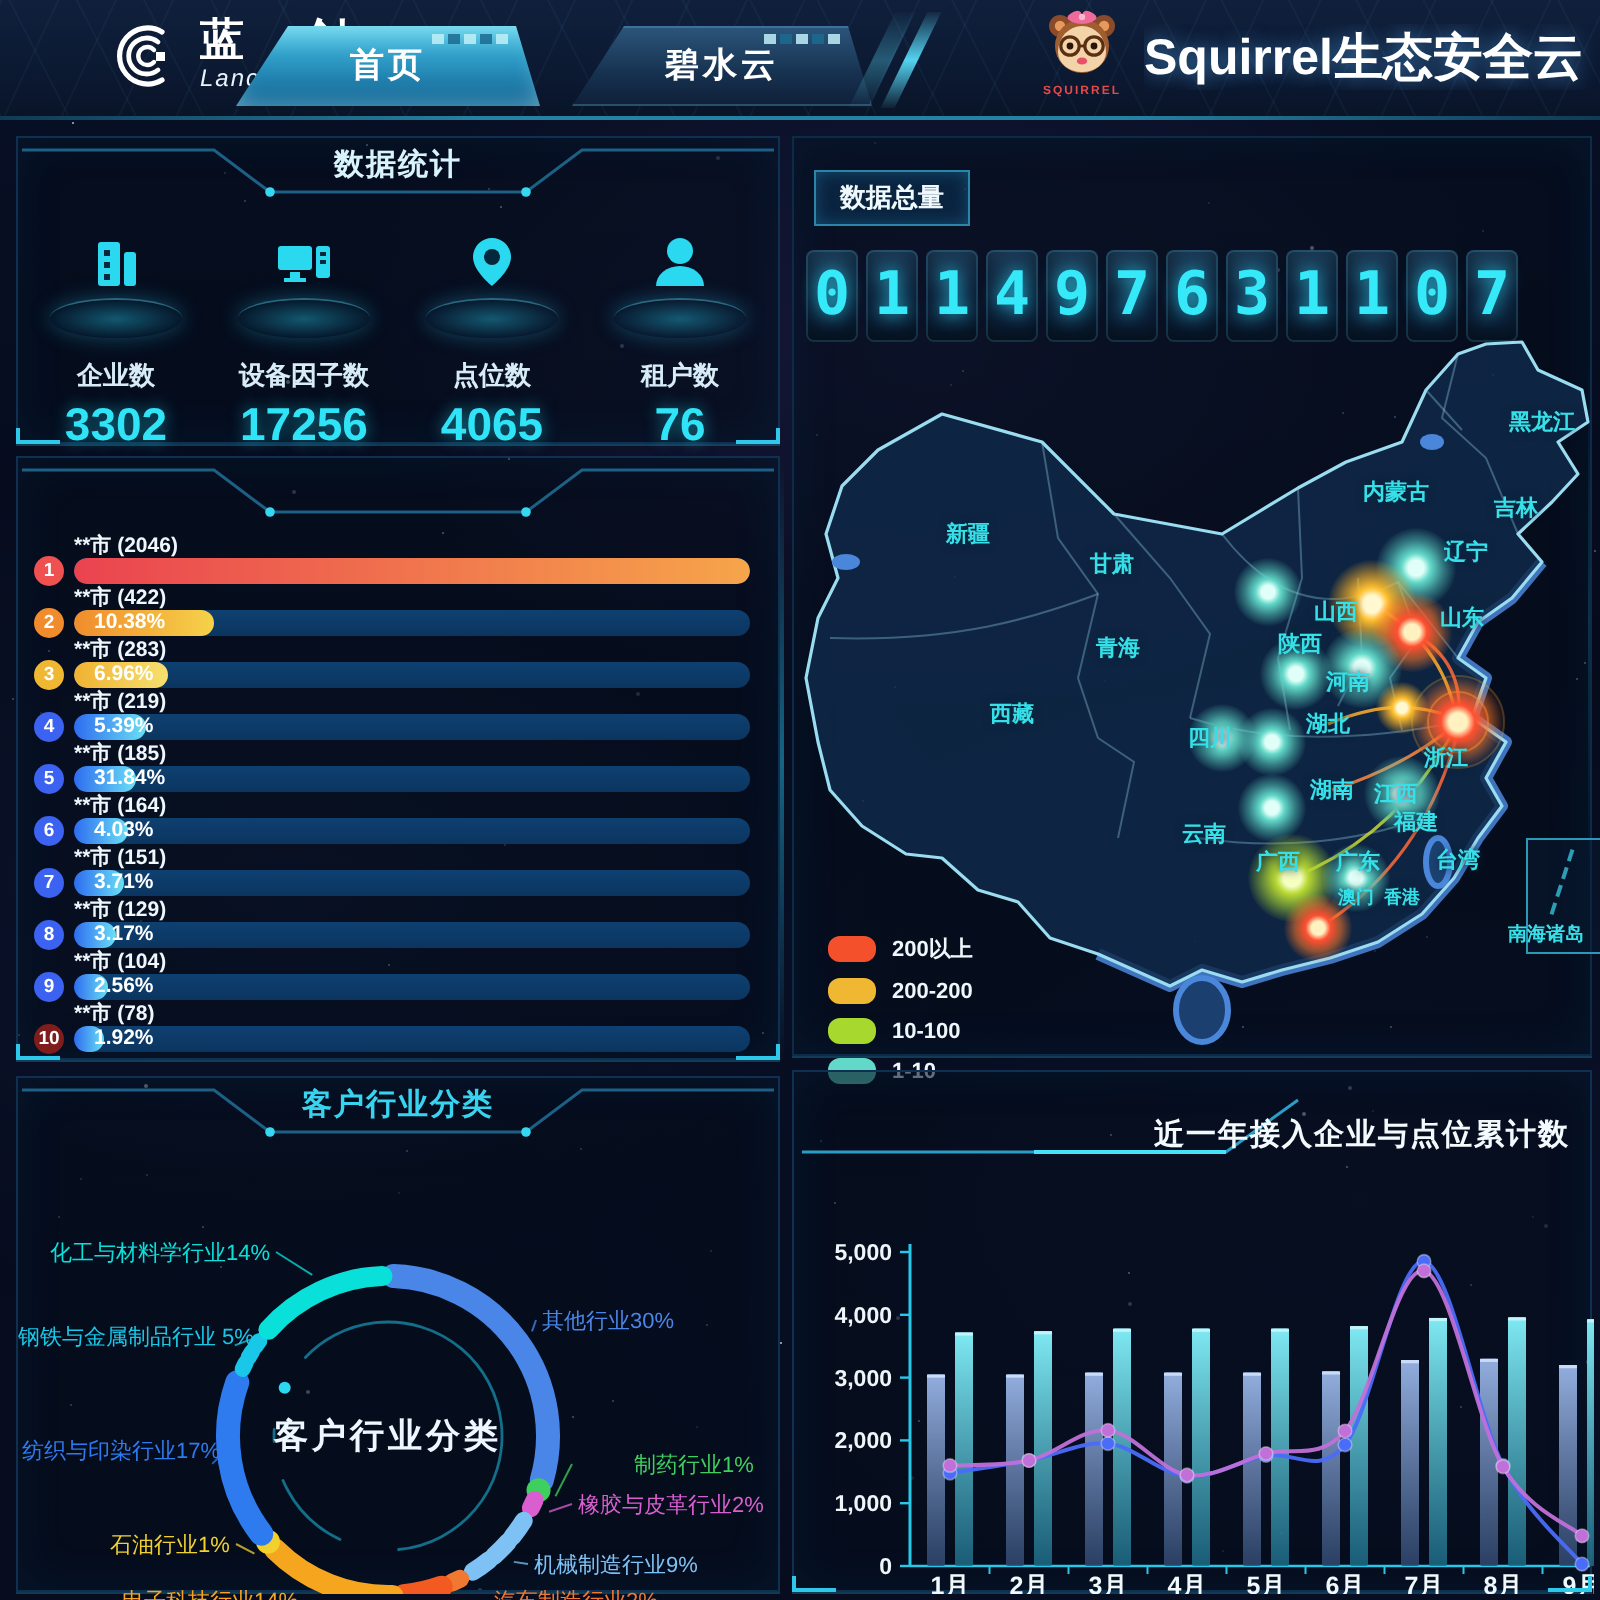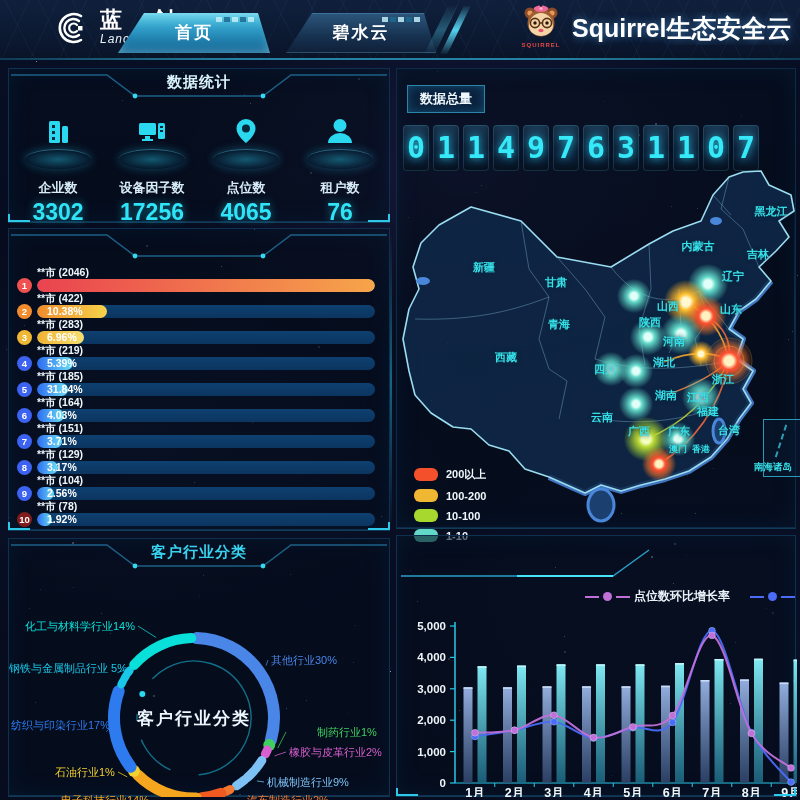--- a/index.html
+++ b/index.html
@@ -609,21 +609,21 @@
         <div class="hp" style="left: 279px; top: 270px; width: 34px; height: 34px; background: radial-gradient(circle, rgb(224, 255, 248) 0px, rgb(224, 255, 248) 14%, rgb(98, 216, 200) 26%, rgba(90, 210, 195, 0.5) 48%, transparent 72%);"></div>
         <div class="hp" style="left: 260px; top: 295px; width: 34px; height: 34px; background: radial-gradient(circle, rgb(255, 242, 192) 0px, rgb(255, 242, 192) 14%, rgb(255, 80, 48) 26%, rgba(255, 120, 40, 0.55) 48%, transparent 72%);"></div>
       </div>
     <div id="map-legend">
         <div class="ml-item">
           <div class="ml-sw" style="background: rgb(244, 80, 44);"></div>
           <div class="ml-lb">200以上</div>
         </div>
         <div class="ml-item">
           <div class="ml-sw" style="background: rgb(240, 184, 50);"></div>
-          <div class="ml-lb">100-200</div>
+          <div class="ml-lb">200-200</div>
         </div>
         <div class="ml-item">
           <div class="ml-sw" style="background: rgb(166, 216, 46);"></div>
           <div class="ml-lb">10-100</div>
         </div>
         <div class="ml-item">
           <div class="ml-sw" style="background: rgb(98, 216, 200);"></div>
           <div class="ml-lb">1-10</div>
         </div>
       </div>
@@ -632,33 +632,21 @@
       <div class="lb">南海诸岛</div>
     </div>
   </div>
 </div>
 
 <div class="panel" id="p-trend">
   <svg id="trend-deco" width="400" height="46" viewBox="0 0 400 46">
     <path d="M4,40 H216 L252,14" fill="none" stroke="#2a9ec8" stroke-width="1.5"></path>
     <path d="M120,40 H216" fill="none" stroke="#45e2f8" stroke-width="2"></path>
   </svg>
-  <div id="trend-legend">
-      <div class="lg-item">
-        <div class="ln" style="background: rgb(192, 112, 216);"></div>
-        <div class="dt" style="background: rgb(192, 112, 216);"></div>
-        <div class="ln" style="background: rgb(192, 112, 216);"></div>
-        <span>点位数环比增长率</span>
-      </div>
-      <div class="lg-item">
-        <div class="ln" style="background: rgb(74, 108, 248);"></div>
-        <div class="dt" style="background: rgb(74, 108, 248);"></div>
-        <div class="ln" style="background: rgb(74, 108, 248);"></div>
-      </div>
-    </div>
+  <div id="trend-title">近一年接入企业与点位累计数</div>
   <svg id="combo-svg" width="400" height="261" viewBox="0 0 400 261">
       <defs>
         <linearGradient id="gB1" x1="0" y1="0" x2="0" y2="1">
  <stop offset="0" stop-color="#93aede"></stop>
           <stop offset="1" stop-color="#31486f" stop-opacity=".85"></stop>
         </linearGradient>
 <linearGradient id="gB2" x1="0" y1="0" x2="0" y2="1">
  <stop offset="0" stop-color="#7fe9f2"></stop>
           <stop offset="1" stop-color="#1d6a85" stop-opacity=".85"></stop>
         </linearGradient>

